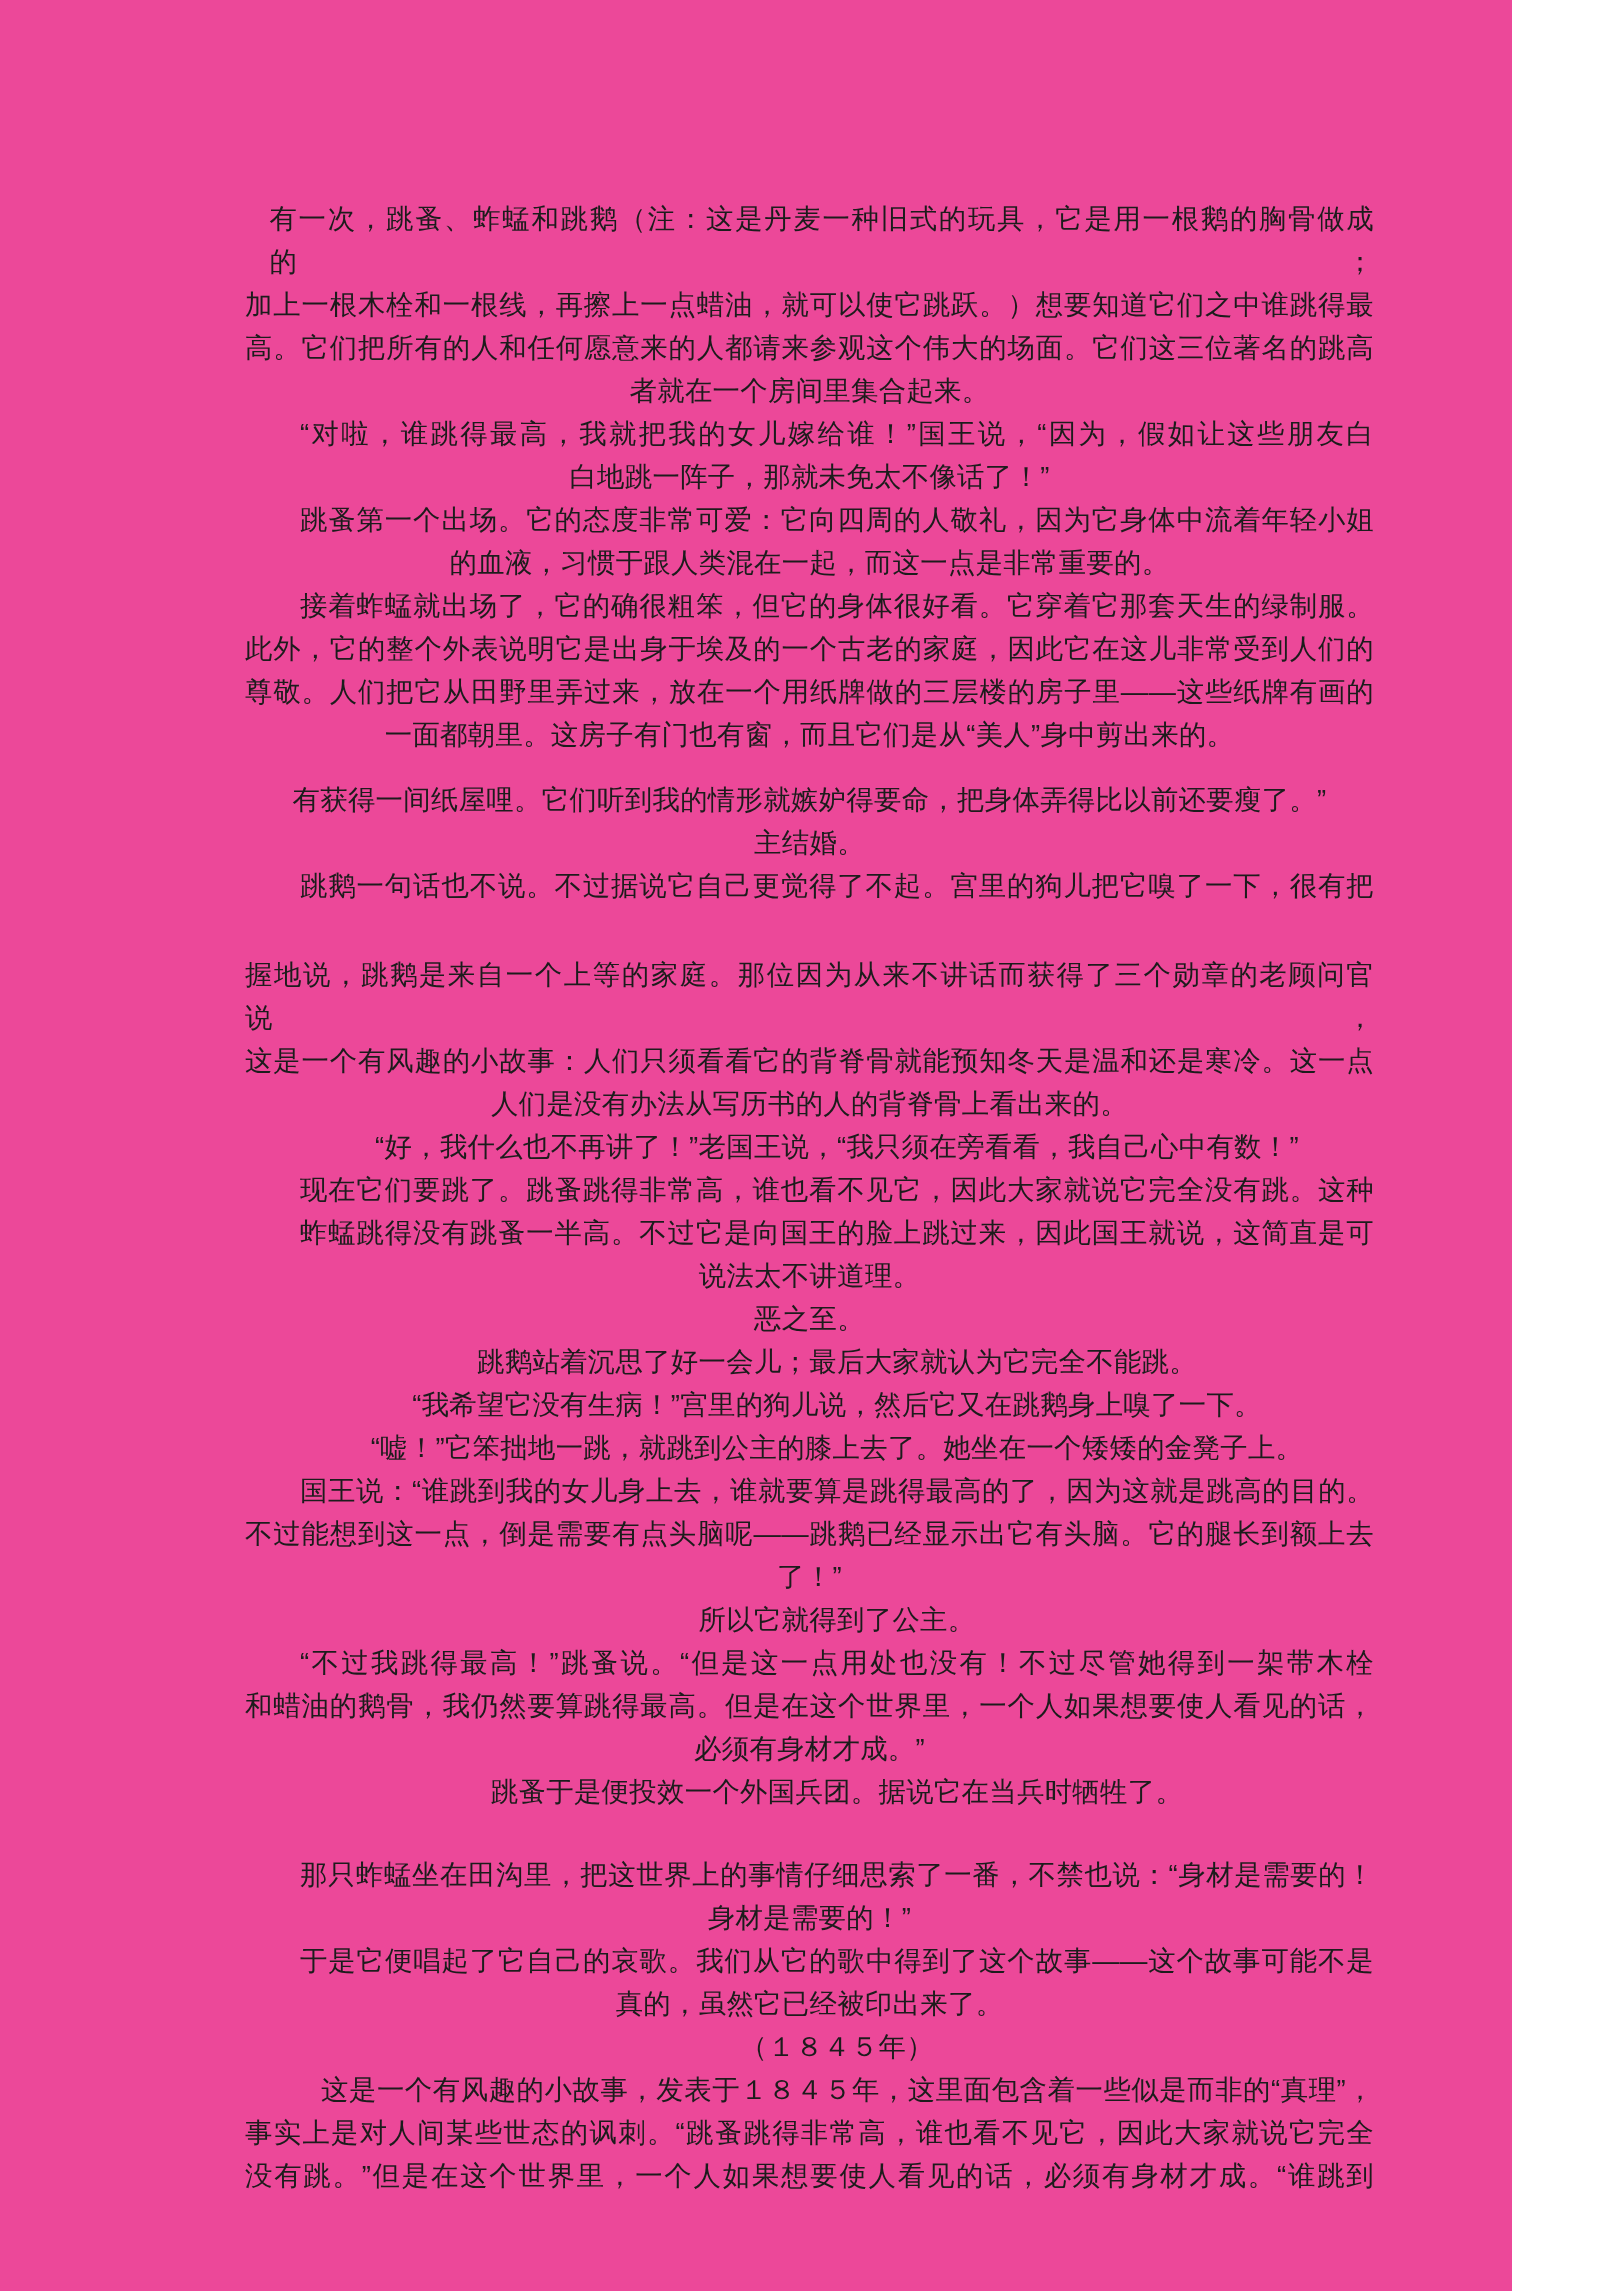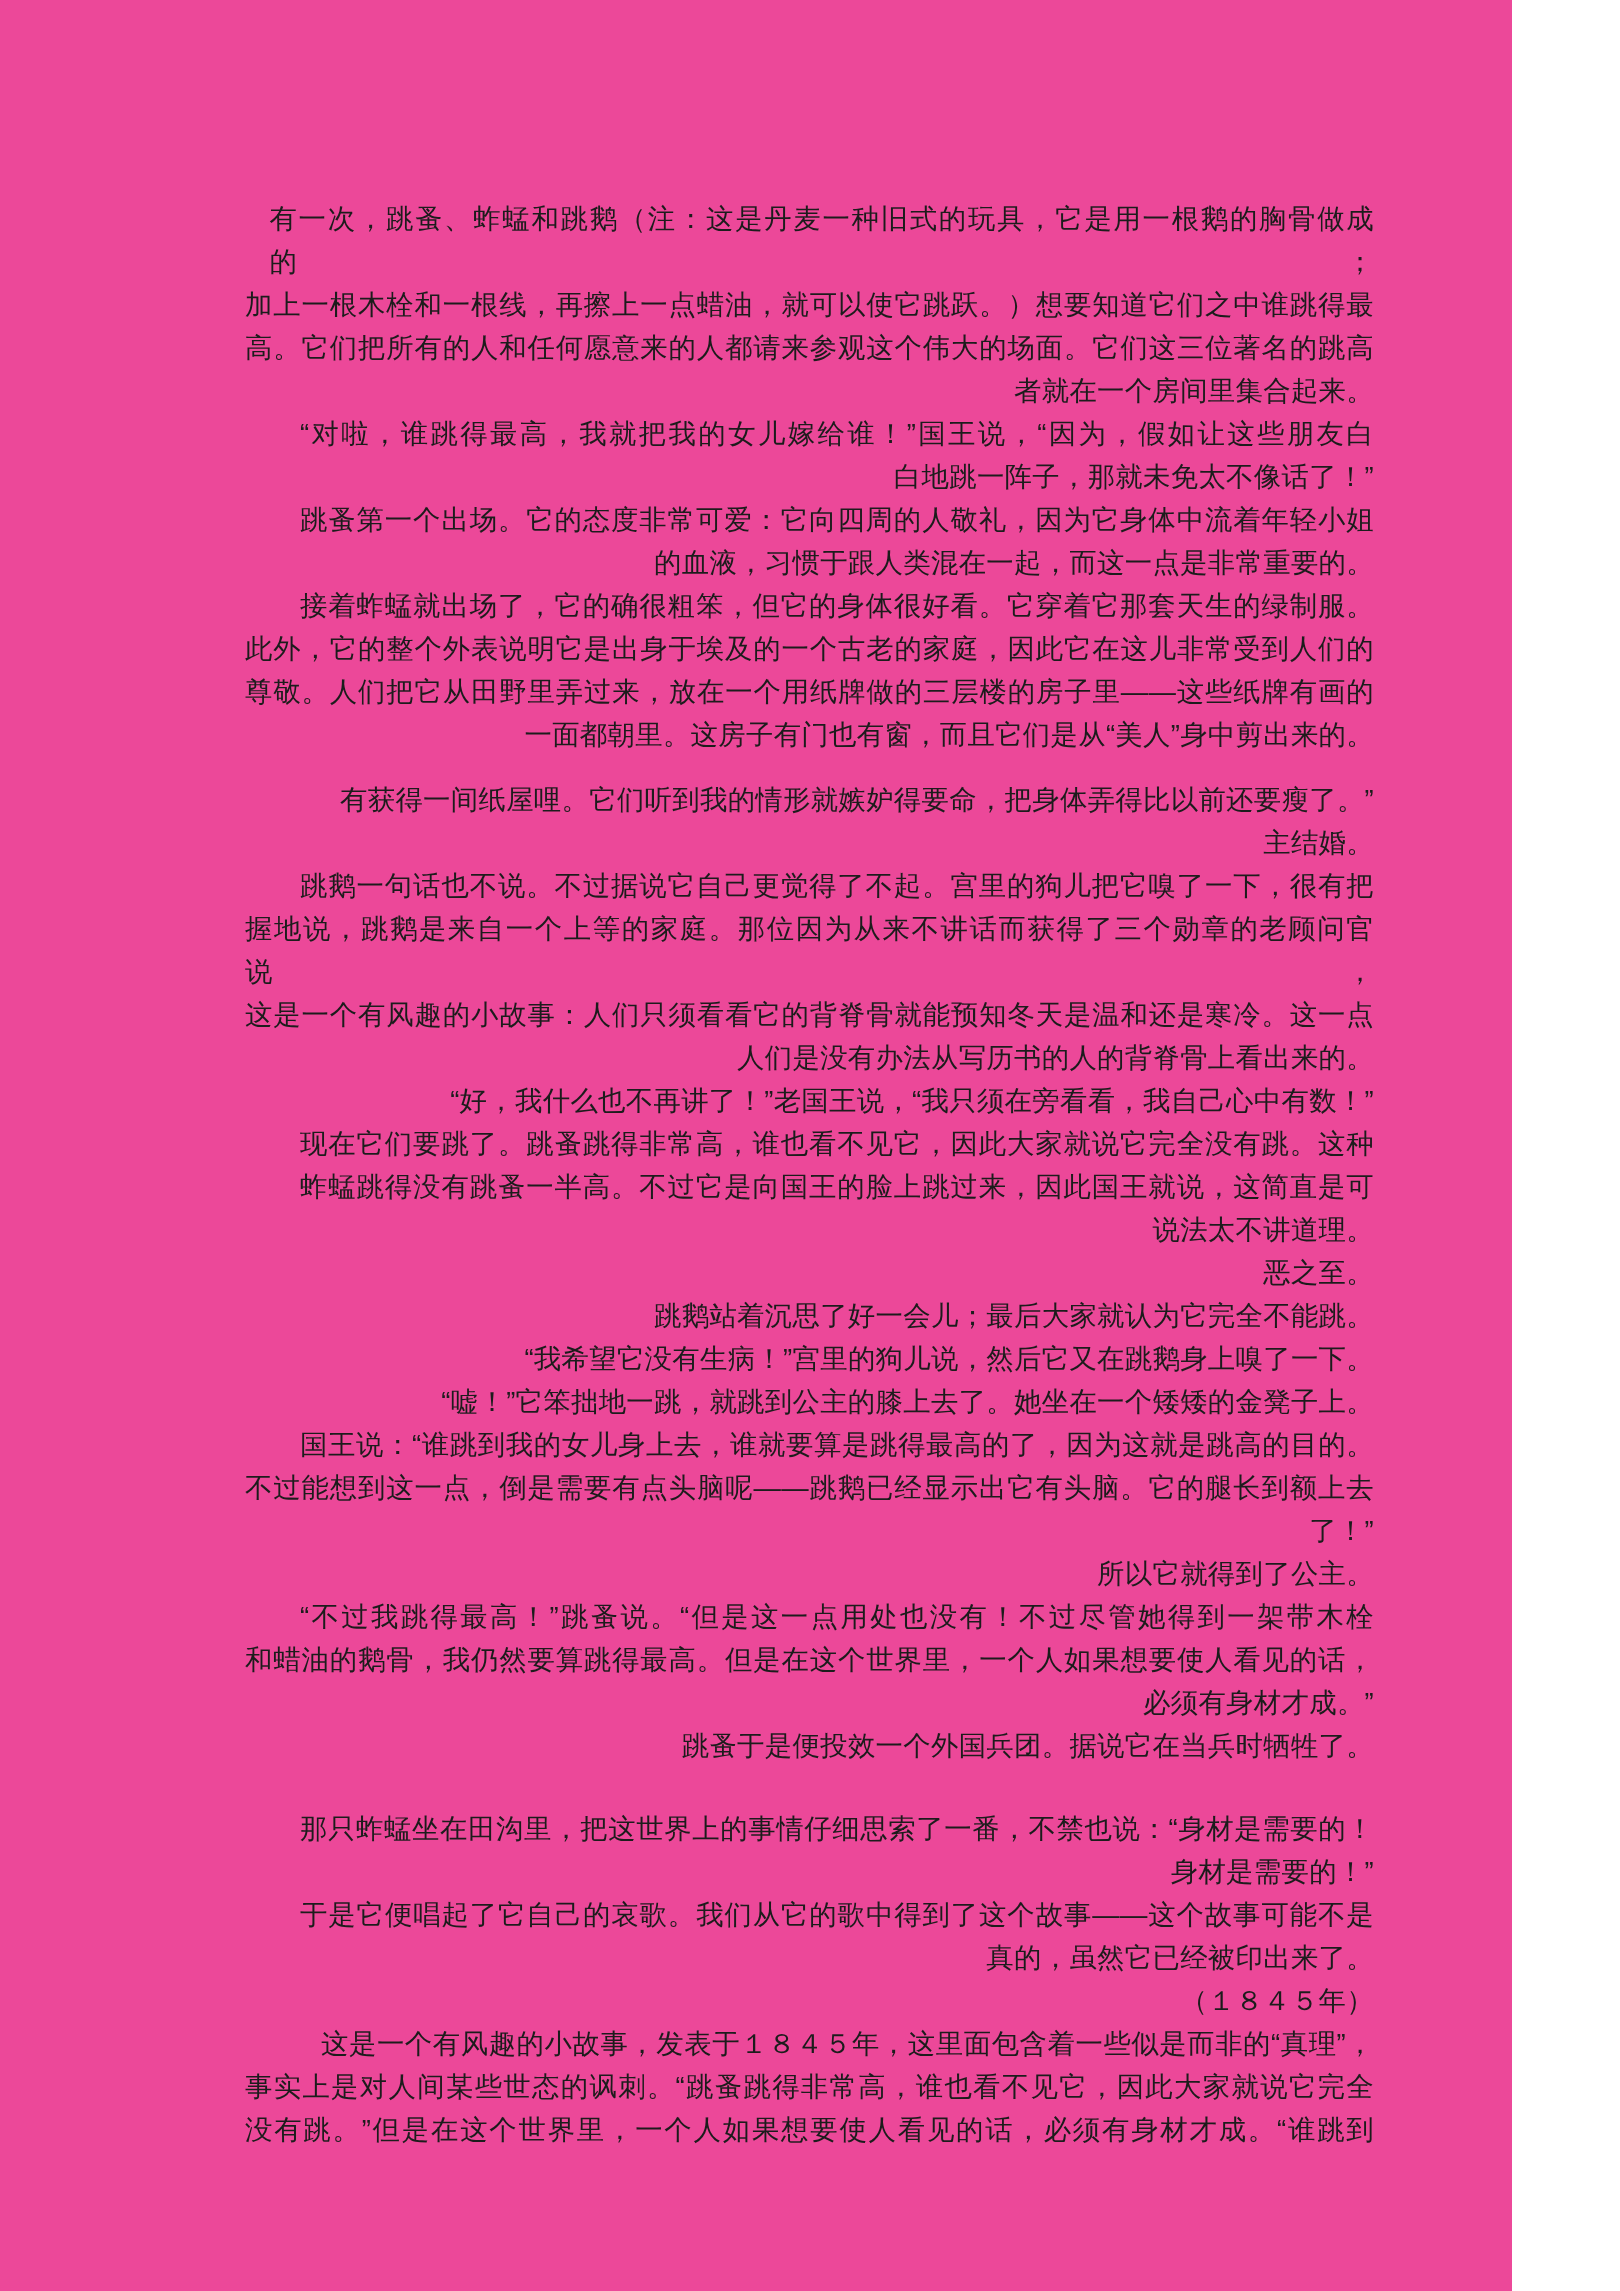--- a/index.html
+++ b/index.html
@@ -20,21 +20,21 @@
     left: 245px;
     top: 197px;
     width: 1129px;
     color: #1c1c1c;
     font-size: 27.4px;
     line-height: 43px;
     letter-spacing: 0.3px;
   }
   .line {
     min-height: 43px;
-    text-align: right;
+    text-align: center;
   }
   .line.just {
     text-align: justify;
     text-align-last: justify;
   }
 </style>
 </head>
 <body>
 
 <div class="page">
@@ -47,21 +47,21 @@
       <div class="line" style="padding-left: 0px;">白地跳一阵子，那就未免太不像话了！”</div>
       <div class="line just" style="padding-left: 55px;">跳蚤第一个出场。它的态度非常可爱：它向四周的人敬礼，因为它身体中流着年轻小姐</div>
       <div class="line" style="padding-left: 0px;">的血液，习惯于跟人类混在一起，而这一点是非常重要的。</div>
       <div class="line just" style="padding-left: 55px;">接着蚱蜢就出场了，它的确很粗笨，但它的身体很好看。它穿着它那套天生的绿制服。</div>
       <div class="line just" style="padding-left: 0px;">此外，它的整个外表说明它是出身于埃及的一个古老的家庭，因此它在这儿非常受到人们的</div>
       <div class="line just" style="padding-left: 0px;">尊敬。人们把它从田野里弄过来，放在一个用纸牌做的三层楼的房子里——这些纸牌有画的</div>
       <div class="line" style="padding-left: 0px;">一面都朝里。这房子有门也有窗，而且它们是从“美人”身中剪出来的。</div>
       <div class="line" style="padding-left: 0px; margin-top: 22px;">有获得一间纸屋哩。它们听到我的情形就嫉妒得要命，把身体弄得比以前还要瘦了。”</div>
       <div class="line" style="padding-left: 0px;">主结婚。</div>
       <div class="line just" style="padding-left: 55px;">跳鹅一句话也不说。不过据说它自己更觉得了不起。宫里的狗儿把它嗅了一下，很有把</div>
-      <div class="line just" style="padding-left: 0px;">握地说，跳鹅是来自一个上等的家庭。那位因为从来不讲话而获得了三个勋章的老顾问官说，</div>
+      <div class="line just" style="padding-left: 0px; margin-top: 46px;">握地说，跳鹅是来自一个上等的家庭。那位因为从来不讲话而获得了三个勋章的老顾问官说，</div>
       <div class="line just" style="padding-left: 0px;">这是一个有风趣的小故事：人们只须看看它的背脊骨就能预知冬天是温和还是寒冷。这一点</div>
       <div class="line" style="padding-left: 0px;">人们是没有办法从写历书的人的背脊骨上看出来的。</div>
       <div class="line" style="padding-left: 55px;">“好，我什么也不再讲了！”老国王说，“我只须在旁看看，我自己心中有数！”</div>
       <div class="line just" style="padding-left: 55px;">现在它们要跳了。跳蚤跳得非常高，谁也看不见它，因此大家就说它完全没有跳。这种</div>
       <div class="line just" style="padding-left: 55px;">蚱蜢跳得没有跳蚤一半高。不过它是向国王的脸上跳过来，因此国王就说，这简直是可</div>
       <div class="line" style="padding-left: 0px;">说法太不讲道理。</div>
       <div class="line" style="padding-left: 0px;">恶之至。</div>
       <div class="line" style="padding-left: 55px;">跳鹅站着沉思了好一会儿；最后大家就认为它完全不能跳。</div>
       <div class="line" style="padding-left: 55px;">“我希望它没有生病！”宫里的狗儿说，然后它又在跳鹅身上嗅了一下。</div>
       <div class="line" style="padding-left: 55px;">“嘘！”它笨拙地一跳，就跳到公主的膝上去了。她坐在一个矮矮的金凳子上。</div>

